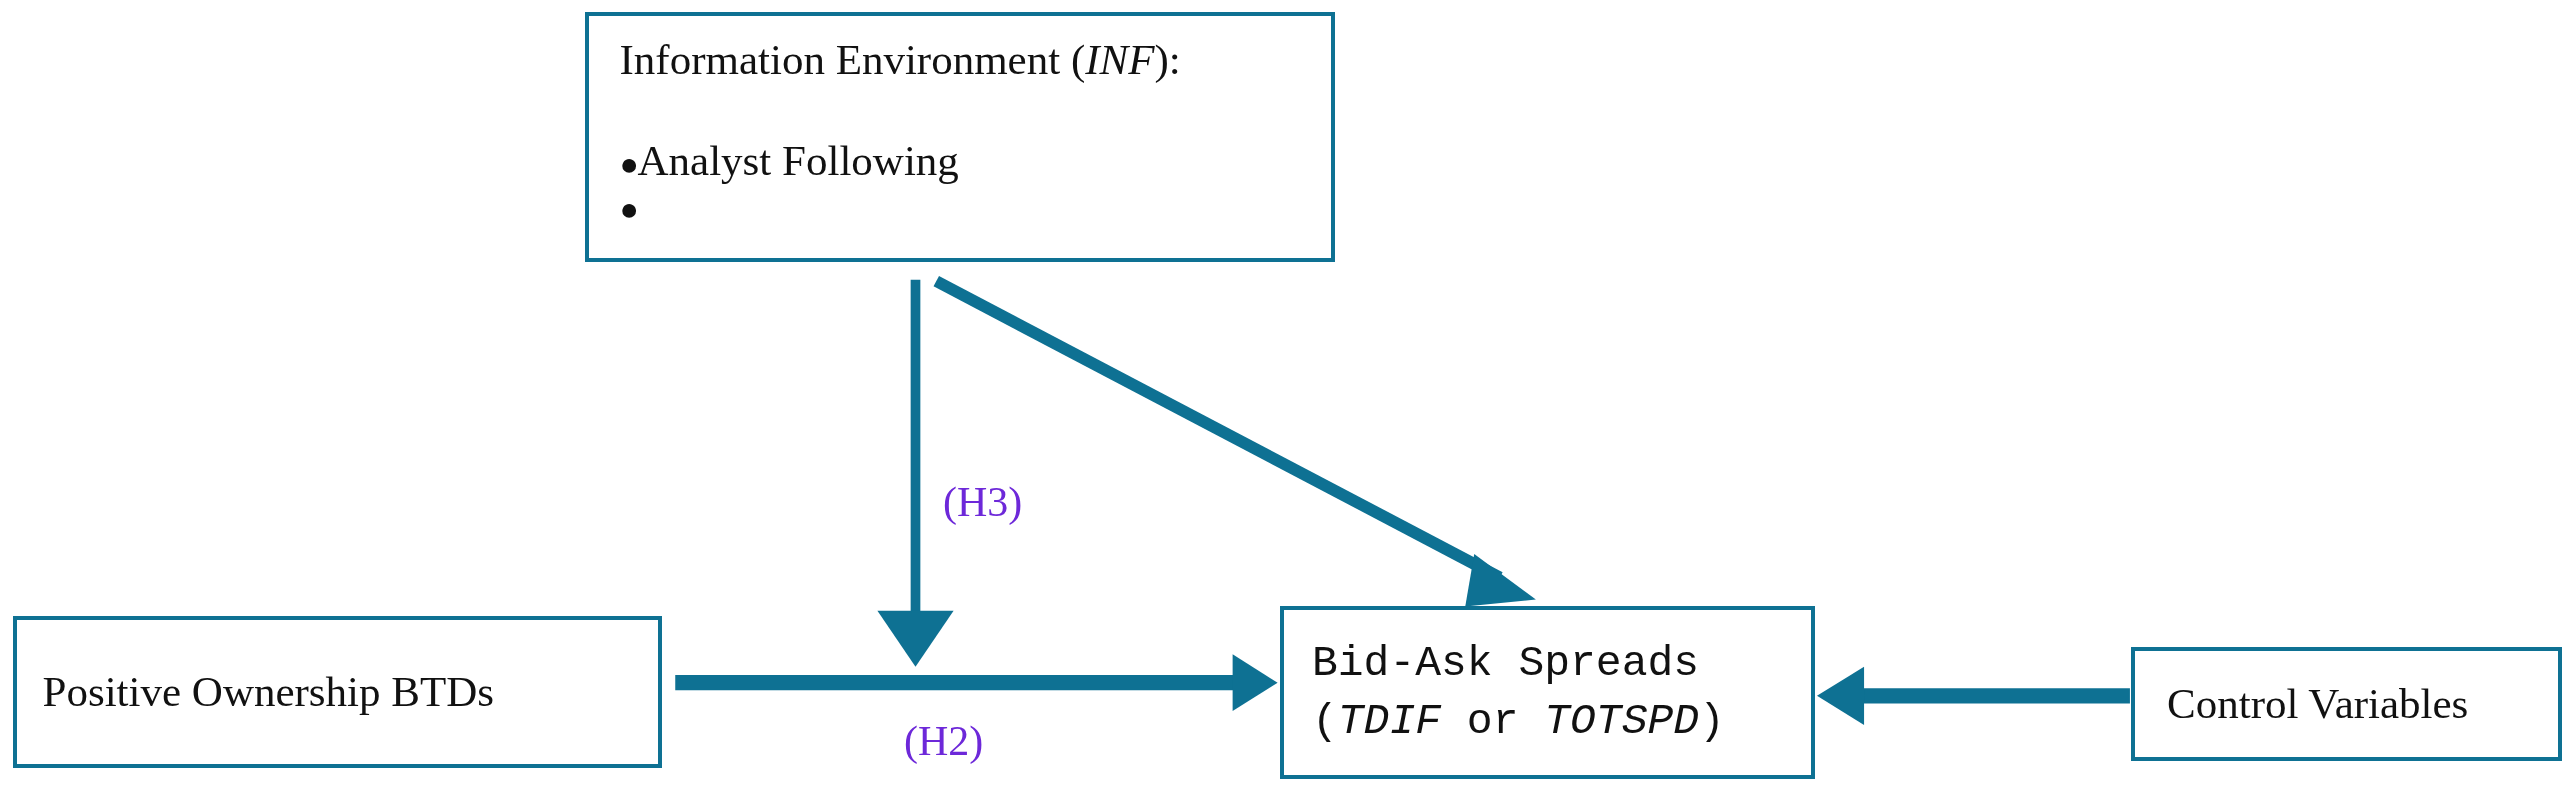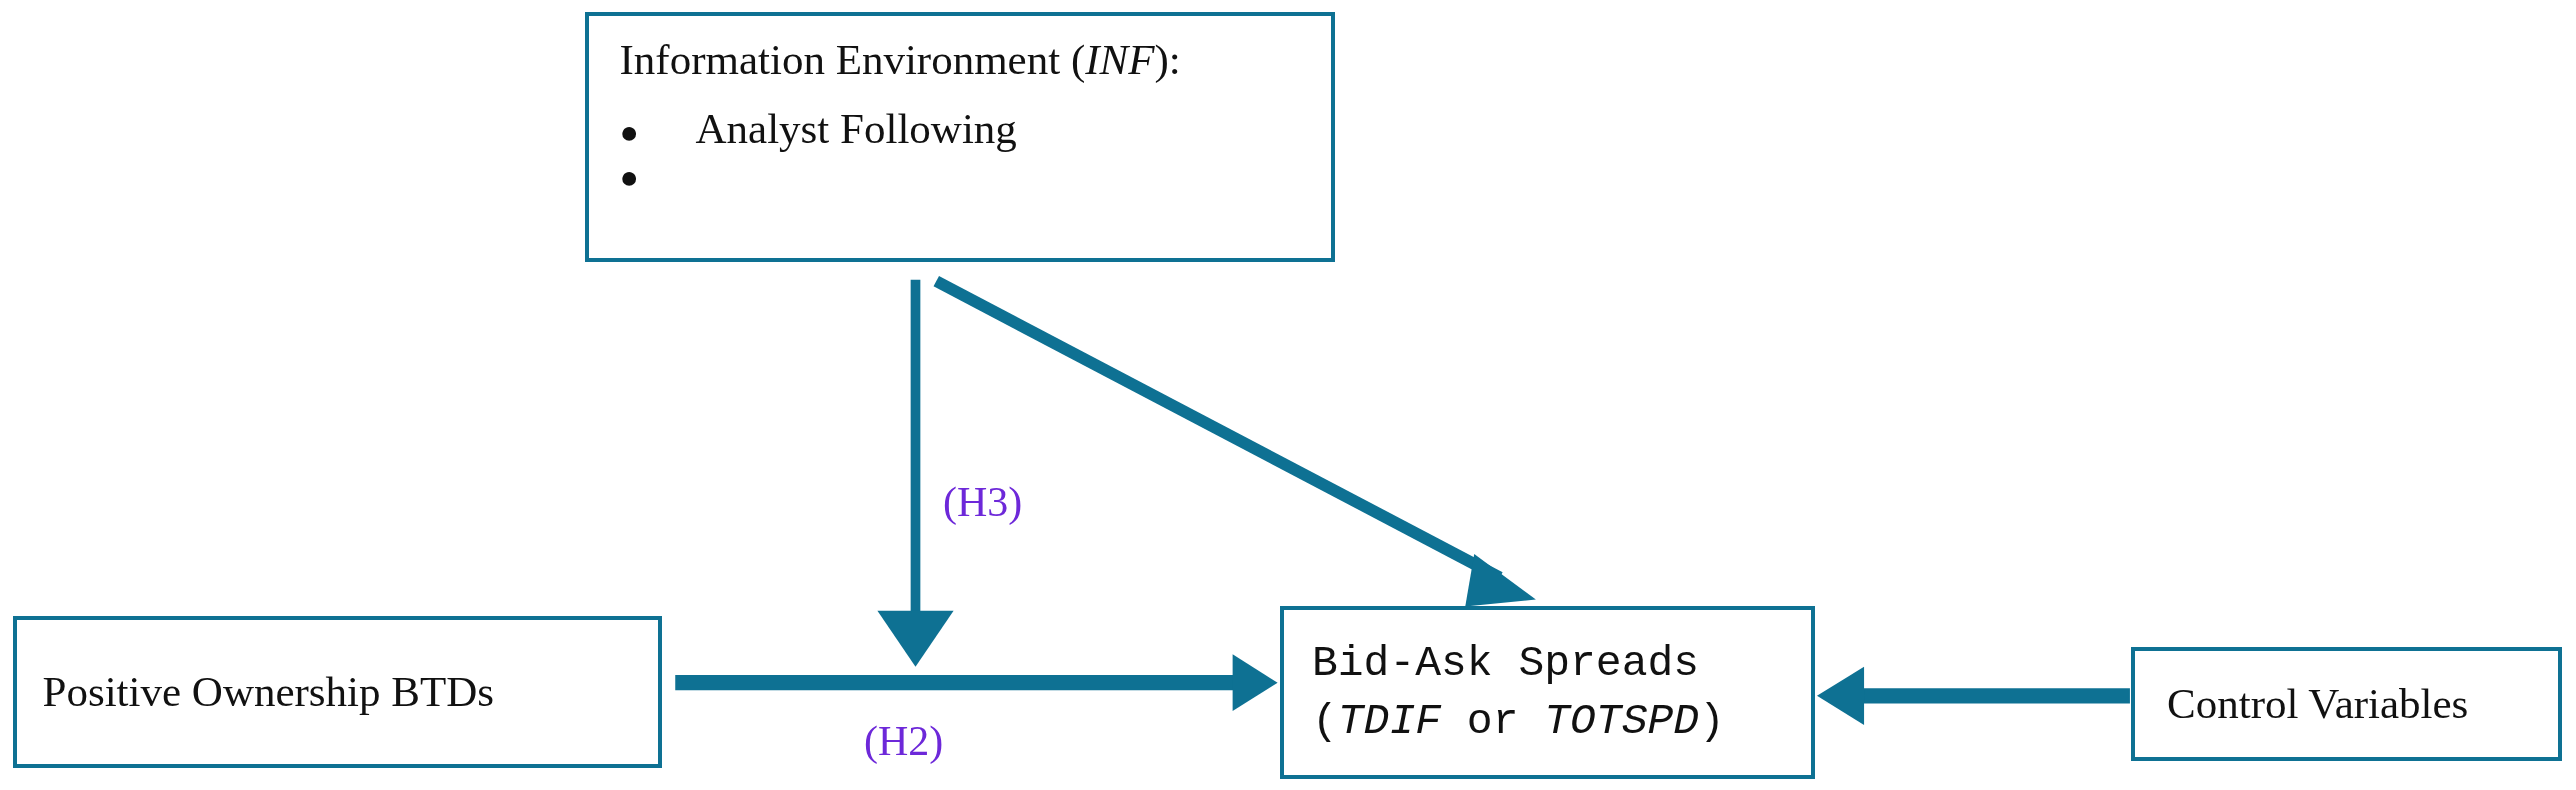--- a/index.html
+++ b/index.html
@@ -38,20 +38,21 @@
     font-style: italic;
   }
   
   #node-inf {
     left: 585px;
     top: 11.8px;
     width: 750px;
     height: 250px;
     padding: 9.7px 0 9.7px 30.5px;
     justify-content: flex-start;
+    gap: 32px;
   }
   #node-inf .node-title {
     font-size: 43px;
     line-height: 1.30;
     color: #111111;
     white-space: nowrap;
     margin-top: 7px;
   }
   .bullet-list {
     list-style: none;
@@ -70,21 +71,20 @@
   }
   .bullet-dot {
     width: 18px;
     display: inline-block;
     flex: 0 0 auto;
     font-size: 32px;
     line-height: 1;
     color: #111111;
   }
   .bullet-label {
-    margin-left: 58px;
   }
   
   #node-tdif {
     left: 12.5px;
     top: 616px;
     width: 649px;
     height: 152px;
     padding: 0 0 0 26px;
   }
   
@@ -118,21 +118,21 @@
     position: absolute;
     font-size: 42px;
     color: #6d28d9;
     white-space: nowrap;
   }
   #label-h3 {
     left: 943px;
     top: 478px;
   }
   #label-h2 {
-    left: 864px;
+    left: 904px;
     top: 717px;
   }
 </style>
 </head>
 <body>
 
 <div id="canvas">
 
   <svg id="arrow-layer" viewBox="0 0 3720 1141" width="2576" height="790" xmlns="http://www.w3.org/2000/svg">
 

